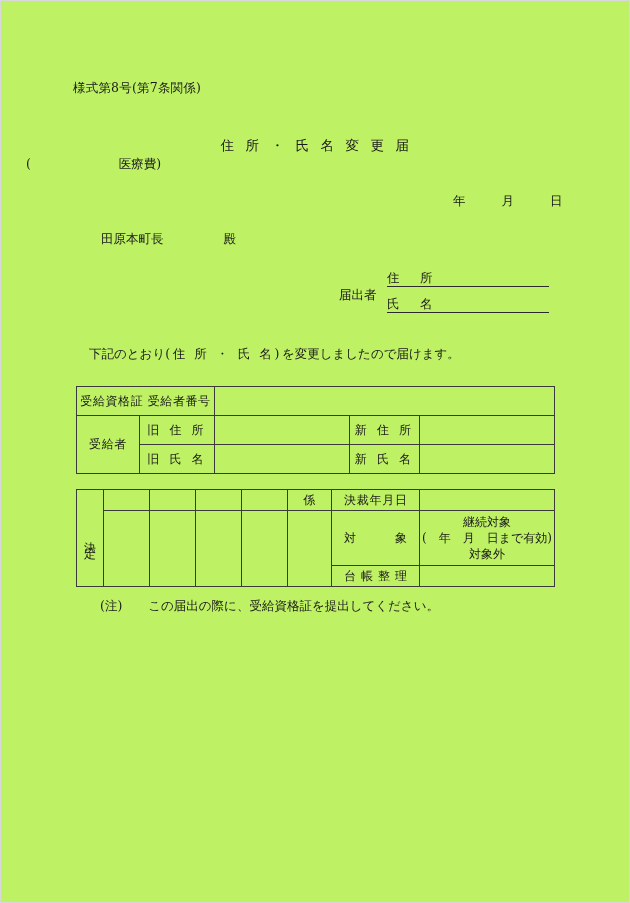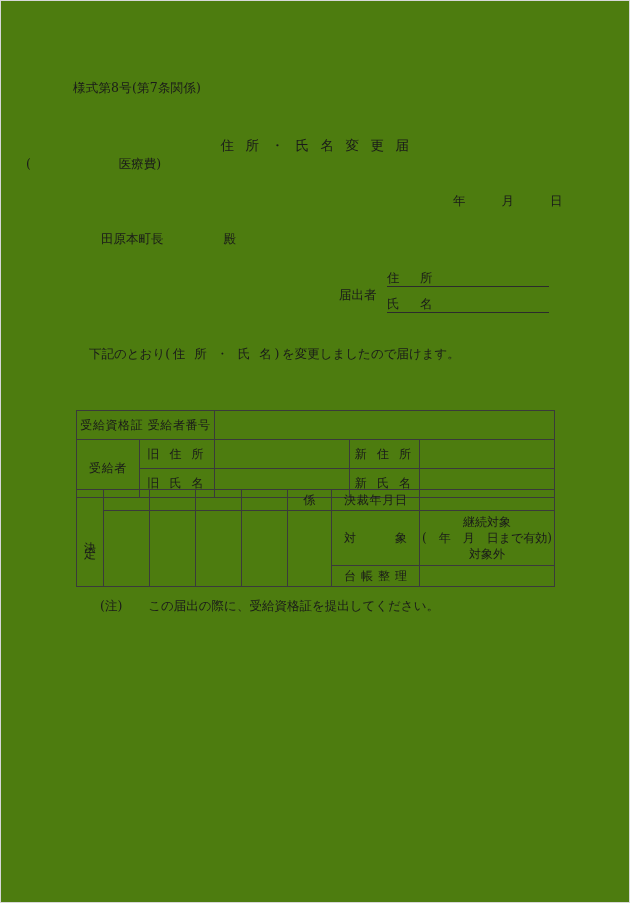--- a/index.html
+++ b/index.html
@@ -8,21 +8,21 @@
     background: #ffffff;
   }
   body {
     font-family: "DejaVu Serif", "Liberation Serif", serif;
     color: #1a1a1a;
   }
   .page {
     position: relative;
     width: 630px;
     height: 903px;
-    background: #4d7c0f;
+    background: #bef264;
     box-sizing: border-box;
     border: 1px solid #d8d8d8;
     overflow: hidden;
   }
   .abs { position: absolute; }
 
   .form-number {
     left: 72px;
     top: 79px;
     font-size: 12.5px;
@@ -111,21 +111,21 @@
     table-layout: fixed;
   }
   table.form-table td {
     border: 1px solid #3a3a3a;
     padding: 0;
     vertical-align: middle;
     text-align: center;
     line-height: 1.35;
   }
 
-  #recipient-table { left: 75px; top: 385px; width: 478px; margin-top: 24px; }
+  #recipient-table { left: 75px; top: 385px; width: 478px; }
   #recipient-table td { height: 28px; }
   .cell-label { letter-spacing: 3.2px; white-space: nowrap; }
   .cell-label-tight { letter-spacing: 0.6px; white-space: nowrap; }
 
   #decision-table { left: 75px; top: 488px; width: 478px; }
   #decision-table td { }
   .vert-label {
     writing-mode: vertical-rl;
     display: inline-block;
     letter-spacing: 5px;

